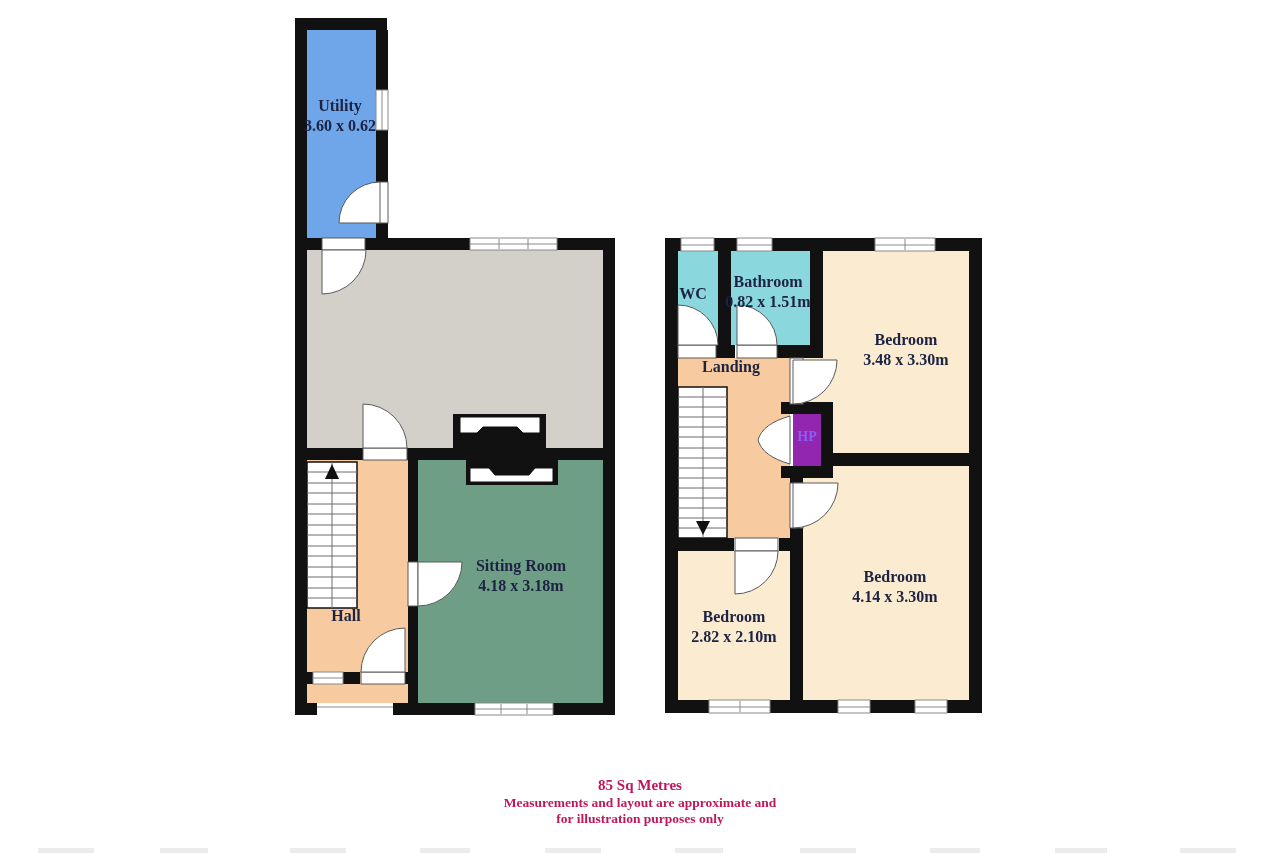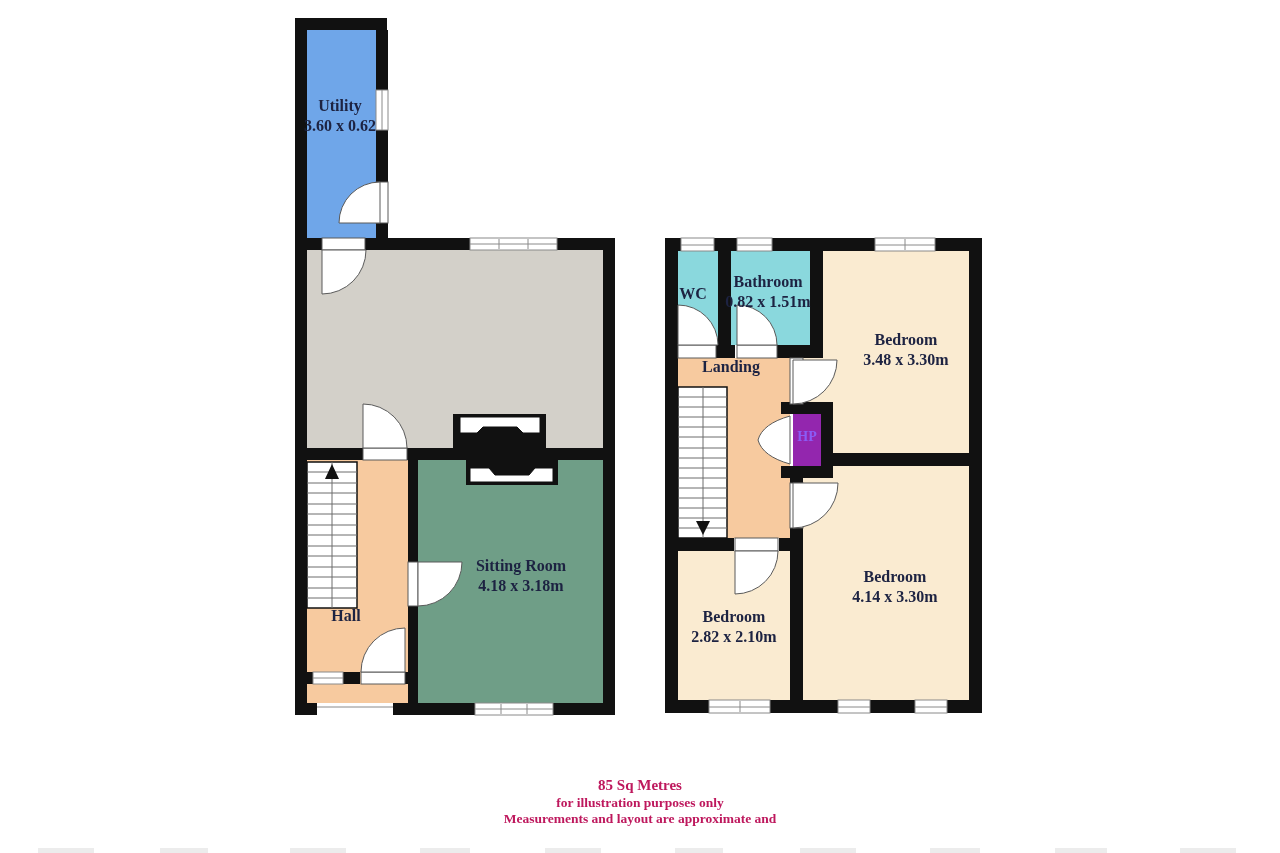--- a/index.html
+++ b/index.html
@@ -231,17 +231,17 @@
     <span class="dims">2.82 x 2.10m</span>
   </div>
 
   <div class="label" style="left:795px;top:567px;width:200px">
     <span>Bedroom</span>
     <span class="dims">4.14 x 3.30m</span>
   </div>
 
   <div class="footer">
     <div class="area">85 Sq Metres</div>
+    <div class="disc">Measurements and layout are approximate and</div>
     <div class="disc">for illustration purposes only</div>
-    <div class="disc">Measurements and layout are approximate and</div>
   </div>
 
 </div>
 
 </body></html>

